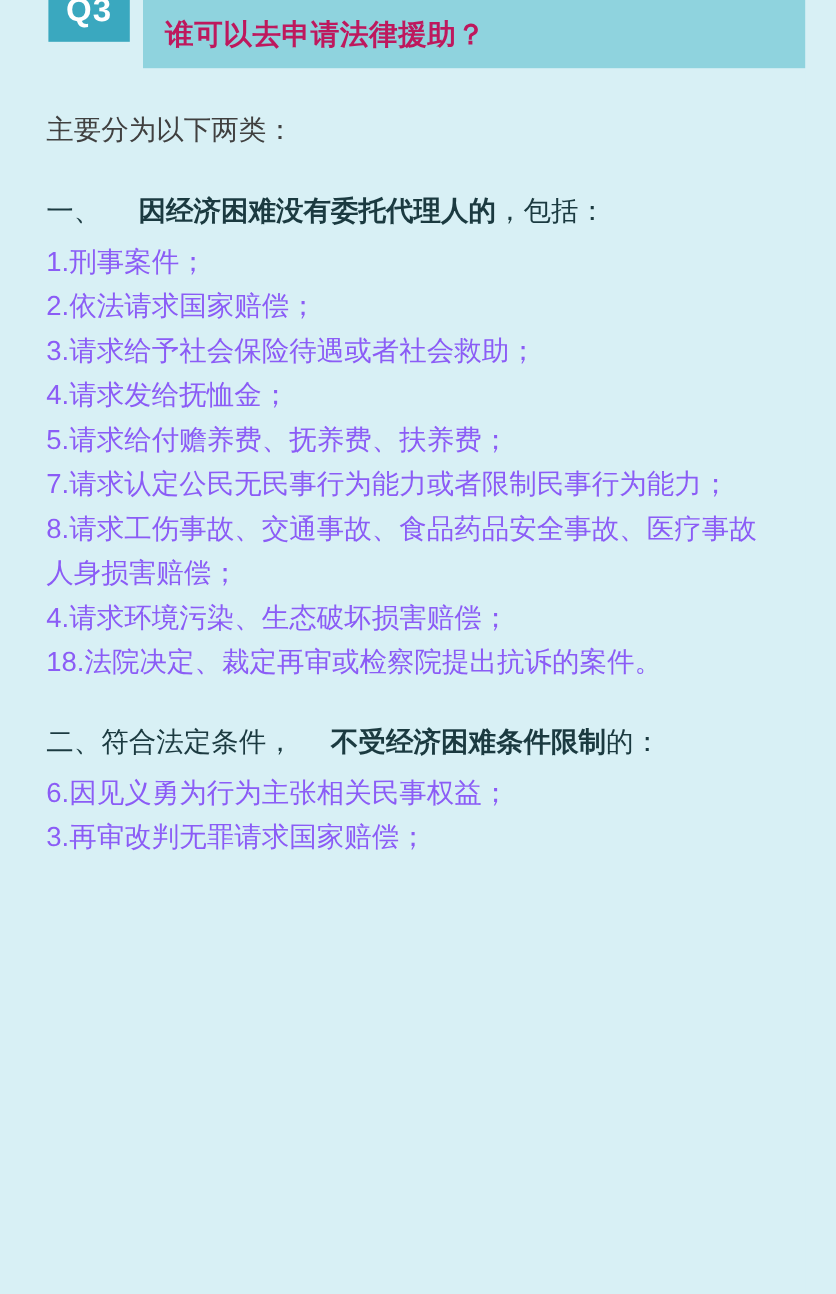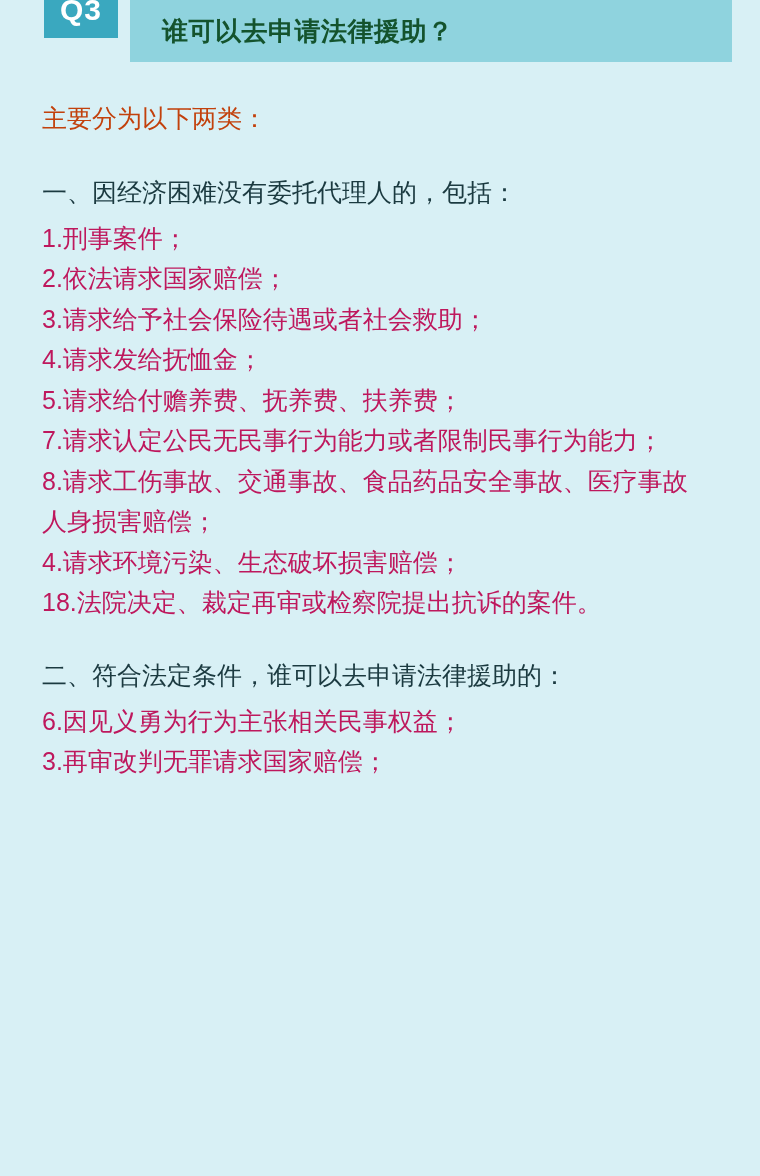--- a/index.html
+++ b/index.html
@@ -48,52 +48,53 @@
     position: absolute;
     left: 130px;
     top: 0px;
     right: 0;
     height: 62px;
     background: #8fd3de;
     display: flex;
     align-items: center;
   }
   .title-text {
-    padding-left: 32px;
+    padding-left: 20px;
     font-size: 26px;
     font-weight: bold;
-    color: #14532d;
+    color: #be185d;
     letter-spacing: 0.5px;
   }
 
   
   .content {
     padding: 0 42px 0 42px;
     box-sizing: border-box;
   }
   .lead {
     font-size: 25px;
     line-height: 1.5;
     margin-top: 28px;
     margin-bottom: 34px;
-    color: #c2410c;
+    color: #404040;
   }
   .section-head {
     font-size: 25px;
     line-height: 1.6;
     margin-bottom: 6px;
     color: #1b3a40;
   }
   .section-head b {
-    font-weight: normal;
+    font-weight: bold;
+    margin-left: 34px;
   }
   .item {
     font-size: 25px;
     line-height: 1.62;
-    color: #be185d;
+    color: #8b5cf6;
     margin: 0;
   }
   .gap {
     height: 32px;
   }
 </style>
 </head>
 <body>
 
 <div class="page">
@@ -119,20 +120,20 @@
     <p class="item">4.请求发给抚恤金；</p>
     <p class="item">5.请求给付赡养费、抚养费、扶养费；</p>
     <p class="item">7.请求认定公民无民事行为能力或者限制民事行为能力；</p>
     <p class="item">8.请求工伤事故、交通事故、食品药品安全事故、医疗事故人身损害赔偿；</p>
     <p class="item">4.请求环境污染、生态破坏损害赔偿；</p>
     <p class="item">18.法院决定、裁定再审或检察院提出抗诉的案件。</p>
 
     <div class="gap"></div>
 
     <div class="section-head">
-      <span>二、符合法定条件，</span><b>谁可以去申请法律援助</b><span>的：</span>
+      <span>二、符合法定条件，</span><b>不受经济困难条件限制</b><span>的：</span>
     </div>
 
     <p class="item">6.因见义勇为行为主张相关民事权益；</p>
     <p class="item">3.再审改判无罪请求国家赔偿；</p>
 
   </div>
 </div>
 
 </body></html>

